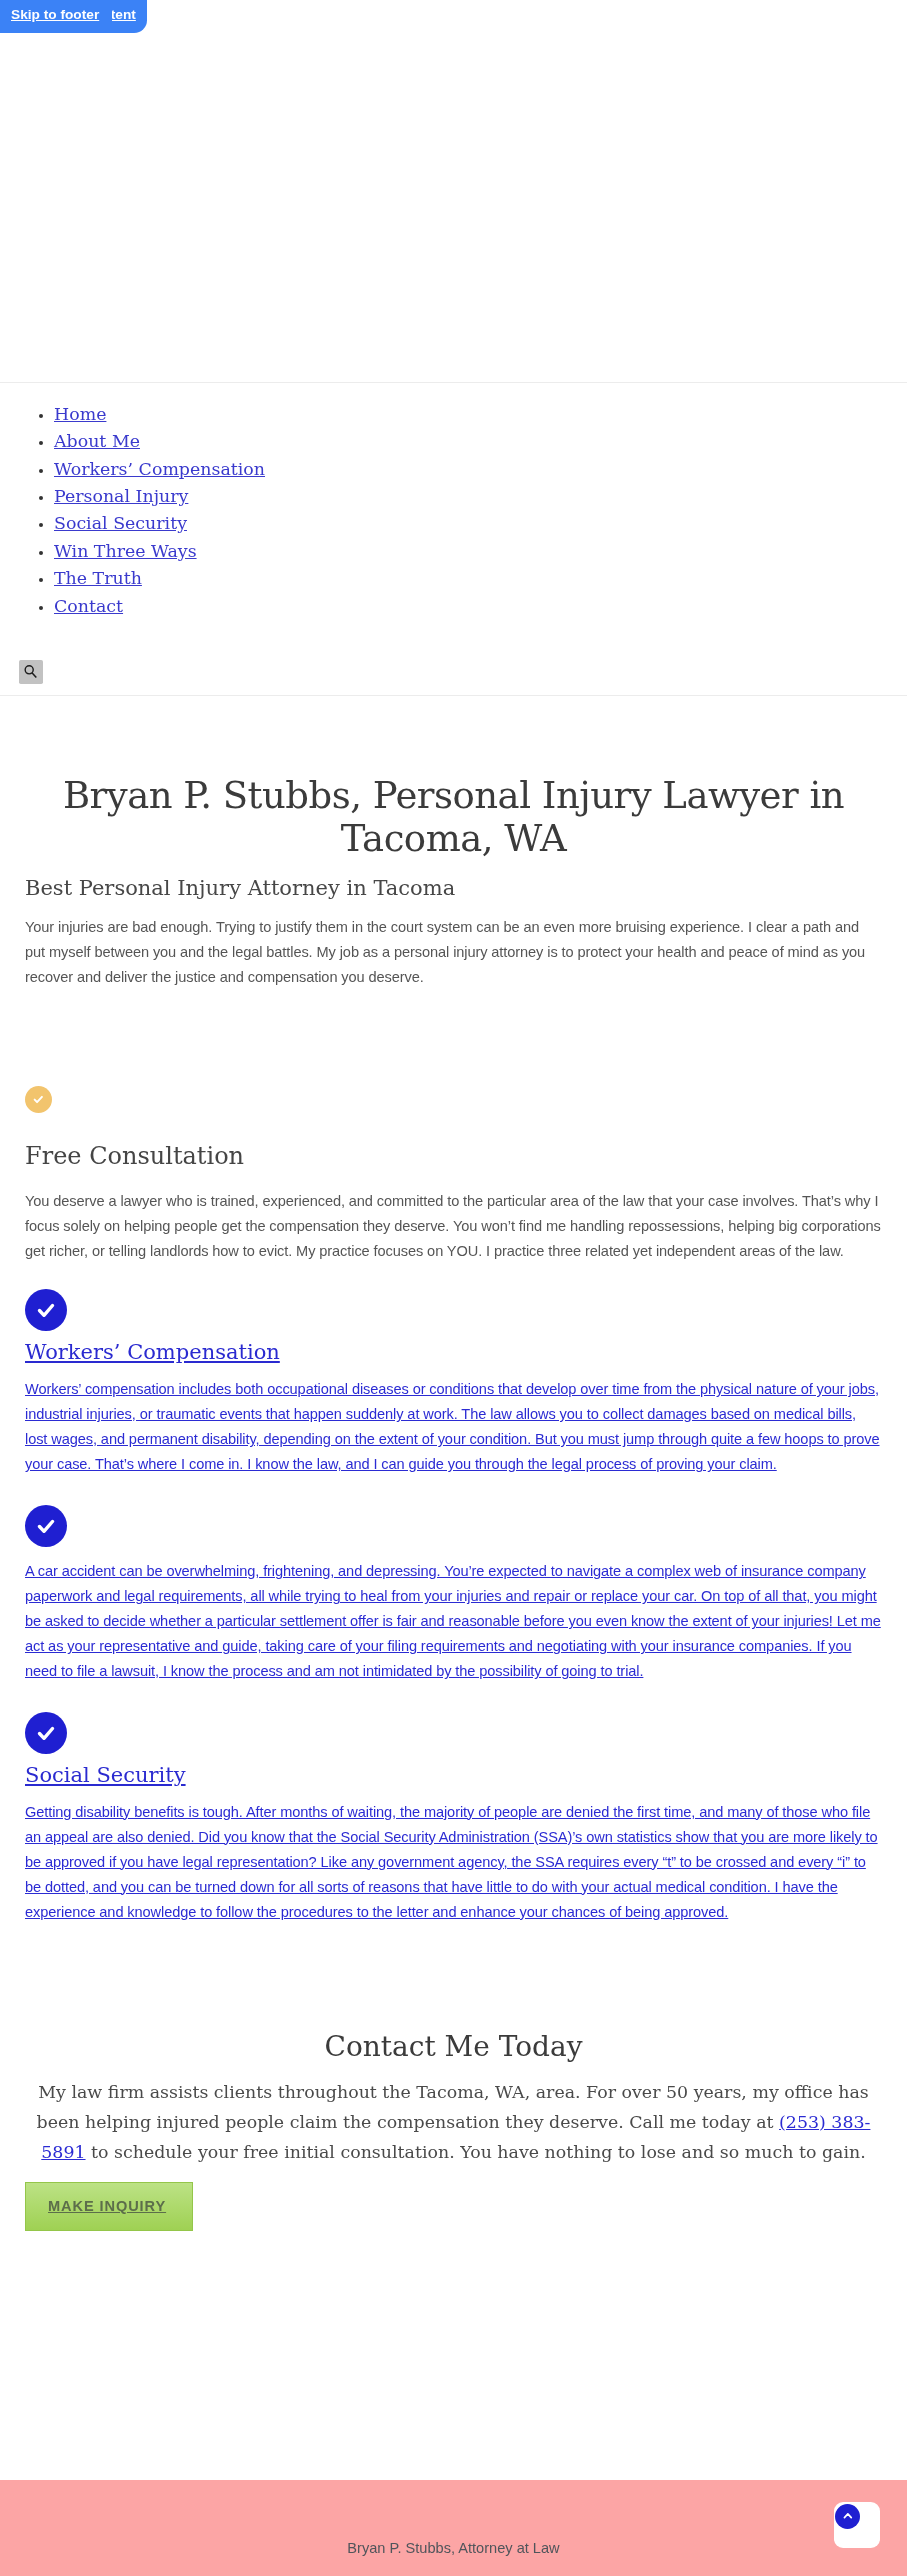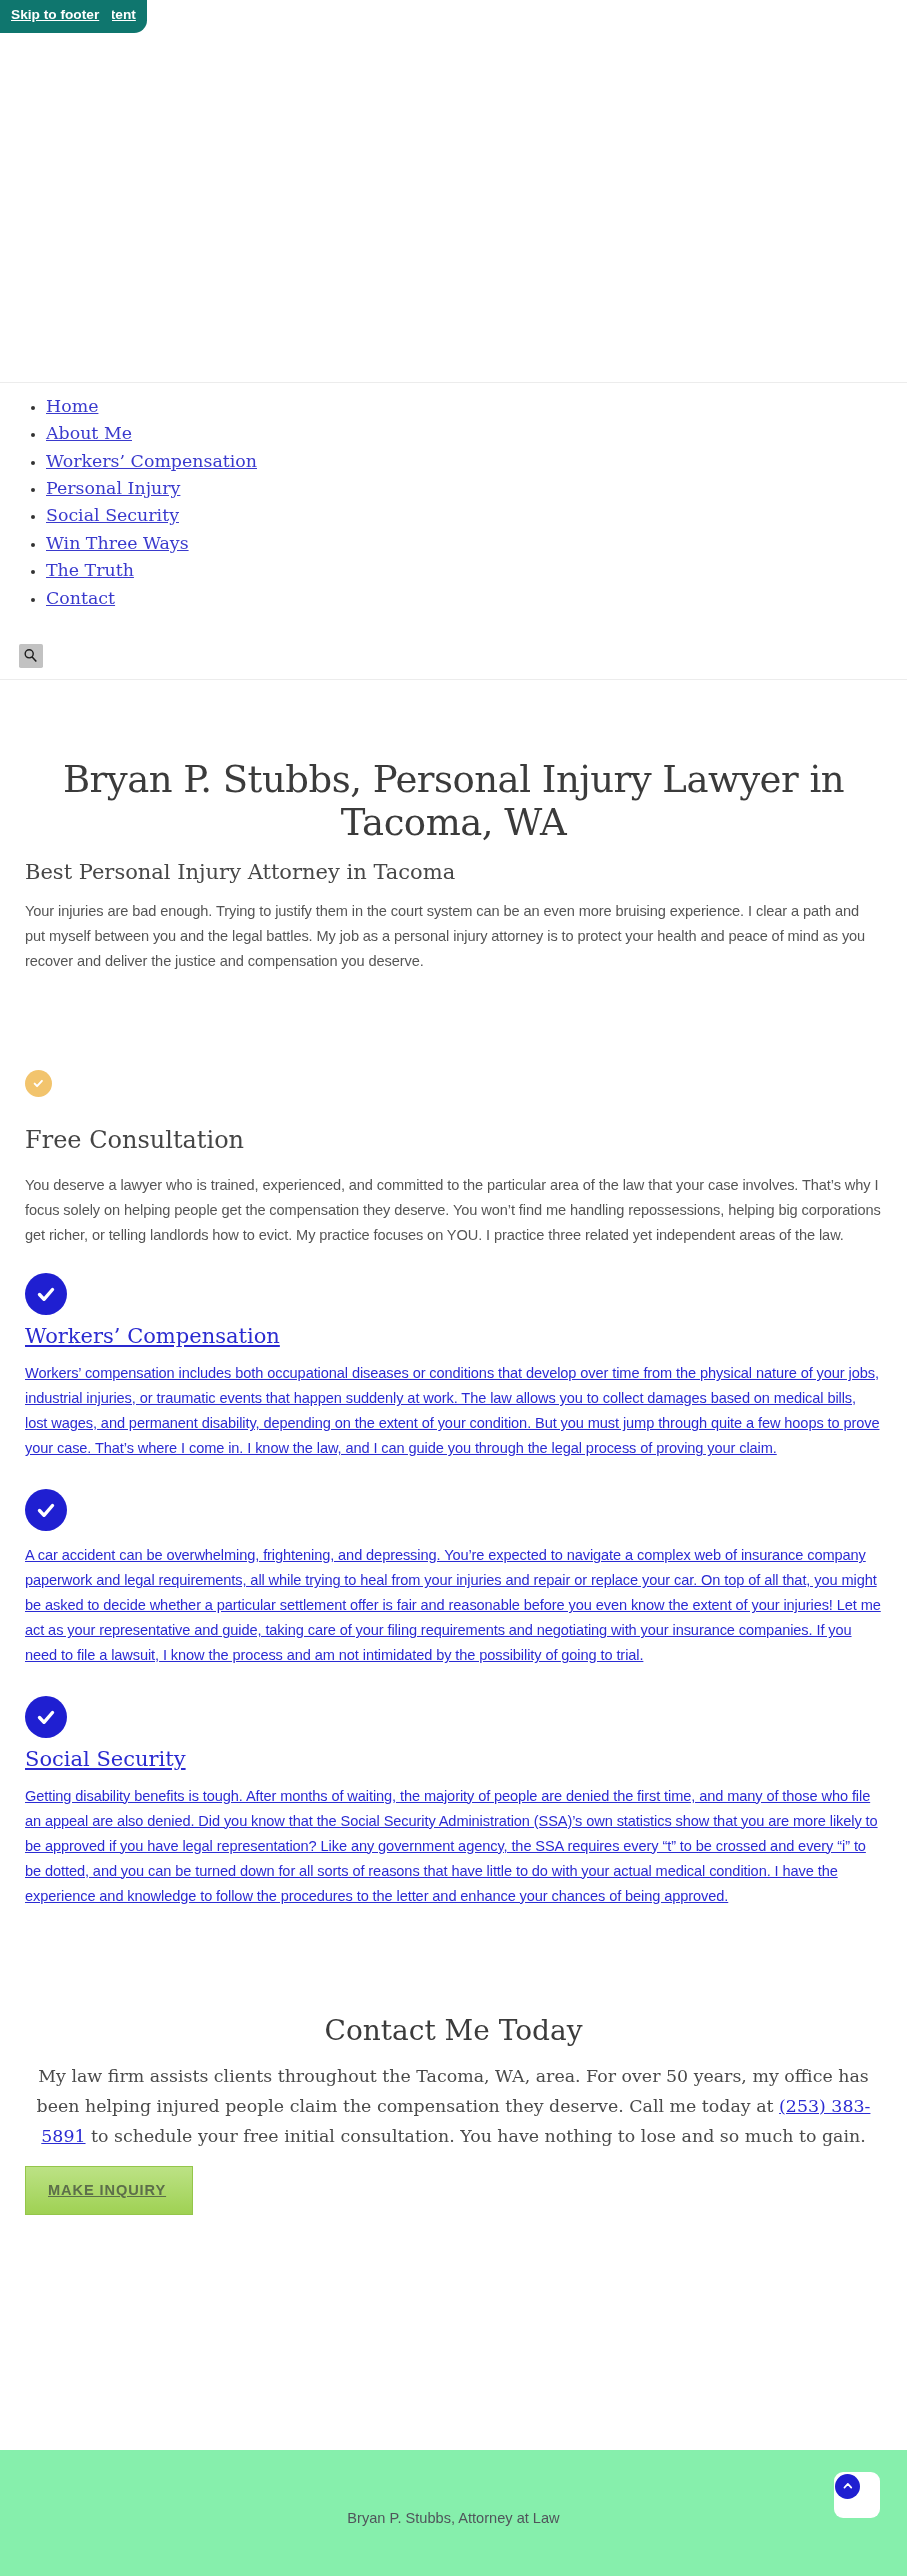--- a/index.html
+++ b/index.html
@@ -10,34 +10,34 @@
     font-family: "Liberation Sans", sans-serif;
     display: flex; flex-direction: column;
     position: relative;
   }
   a { cursor: pointer; }
 
   
   .skip-wrap { position: absolute; top: 0; left: 0; z-index: 50; height: 33px; }
   .skip-link {
     position: absolute; top: 0; left: 0;
-    background: #0f766e; color: #fff;
+    background: #3b82f6; color: #fff;
     font-weight: bold; font-size: 13.7px; line-height: 14.6px;
     text-decoration: underline;
     white-space: nowrap;
     border-radius: 0 0 12.8px 0;
     display: block;
   }
   .skip-content { padding: 8.2px 11px 10px 37px; z-index: 1; }
   .skip-footer  { padding: 8.2px 12.8px 10px 11px; z-index: 2; }
 
   
   .top-spacer { height: 383px; border-bottom: 0.9px solid #ececec; }
   .main-nav { padding: 12.8px 0 9.1px 0; }
-  .main-nav ul { margin: 0; padding: 0 16px 0 46px; list-style: disc; }
+  .main-nav ul { margin: 8px; padding: 0 16px 0 46px; list-style: disc; }
   .main-nav li { height: 27.4px; color: #333; font-size: 12.8px; }
   .main-nav a {
     font-family: "DejaVu Serif", serif;
     font-size: 17.4px; color: #3a3acd; text-decoration: underline;
   }
   .search-row { margin: 20px 0 0 19px; padding-bottom: 11px; }
   .header-bottom { border-bottom: 0.9px solid #ececec; }
   .search-btn {
     width: 24px; height: 24px; background: #c2c2c2; border: none;
     border-radius: 1.8px; display: flex; align-items: center; justify-content: center;
@@ -108,21 +108,21 @@
     display: inline-block;
     background: linear-gradient(#bce285, #9fd153);
     border: 0.9px solid #94c64a; border-radius: 0;
     padding: 15.5px 25.6px 15.5px 22px;
     font-size: 14.6px; letter-spacing: 0.9px;
     color: #5c6e4a; text-decoration: underline; font-weight: bold;
   }
 
   
   footer {
-    margin-top: auto; height: 126px; background: #86efac;
+    margin-top: auto; height: 96px; background: #fca5a5;
     position: relative;
   }
   .footer-text {
     margin: 0; padding-top: 60px; text-align: center;
     font-size: 14.6px; color: #50555b;
   }
   .scroll-top {
     position: absolute; right: 27.4px; top: 22px;
     width: 46px; height: 46px; background: #ffffff;
     border: none; border-radius: 9.1px; padding: 0;

